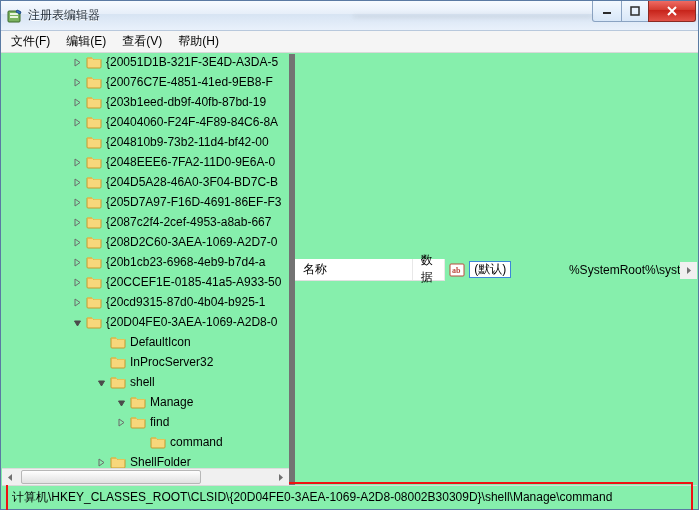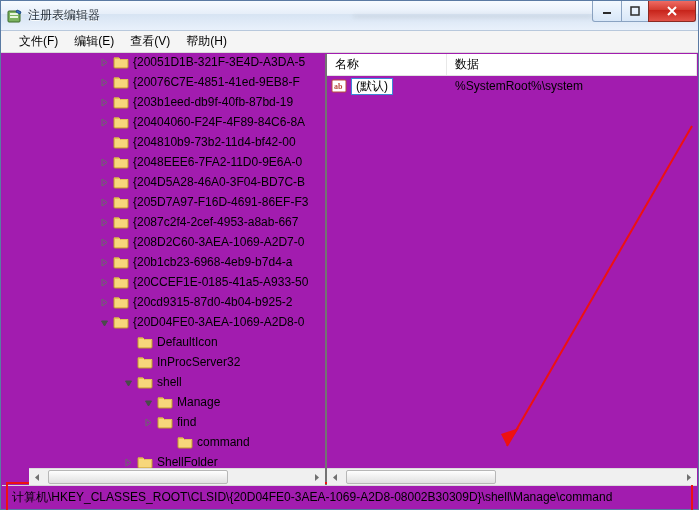--- a/index.html
+++ b/index.html
@@ -1,38 +1,38 @@
 <!DOCTYPE html>
 <html><head>
 <meta charset="utf-8">
 <style>
   * { box-sizing: border-box; }
   html, body { margin:0; padding:0; width:699px; height:510px; font-family: "Microsoft YaHei", "Segoe UI", Tahoma, sans-serif; font-size:12px; overflow:hidden; }
-  .window { position:relative; width:699px; height:510px; border:1px solid #5a7aa3; background:#a21caf; }
+  .window { position:relative; width:699px; height:510px; border:1px solid #5a7aa3; background:#86efac; }
   .titlebar { height:30px; display:flex; align-items:center;
     background:linear-gradient(to bottom,#f7fbff 0%,#e6eef9 45%,#d7e4f3 46%,#e9f1fb 100%);
     border-bottom:1px solid #b8c8dc; padding:0 2px 0 6px; }
   .titlebar .app-icon { width:16px; height:16px; margin-right:5px; }
   .titlebar .title { flex:1 1 auto; color:#1f2a36; text-shadow:0 1px 0 #fff; white-space:nowrap; overflow:hidden; }
   .winbtns { display:flex; height:100%; align-items:flex-start; }
   .winbtn { width:34px; height:21px; border:1px solid #8aa3c2; border-top:none; margin-left:-1px; display:flex; align-items:center; justify-content:center;
     background:linear-gradient(to bottom,#f3f9ff,#d8e7f8); }
   .winbtn.min { border-bottom-left-radius:3px; width:30px; }
   .winbtn.max { width:28px; }
   .winbtn.close { width:48px; background:linear-gradient(to bottom,#ef6b63,#d43b2f 45%,#c7231a 46%,#e25248); border-color:#8a2a23; border-bottom-right-radius:3px; border-bottom-left-radius:0; }
   .winbtn svg { display:block; }
   .blurred { color:#888; filter:blur(2px); opacity:.55; white-space:nowrap; margin-left:8px; font-size:12px; }
 
-  .menubar { height:22px; display:flex; align-items:center; background:#f5f5f5; border-bottom:1px solid #d9d9d9; padding-left:10px; gap:0; }
+  .menubar { height:22px; display:flex; align-items:center; background:#f5f5f5; border-bottom:1px solid #d9d9d9; padding-left:2px; gap:0; }
   .menubar .m { padding:3px 8px; cursor:default; }
 
   .client { position:absolute; left:1px; right:1px; top:53px; bottom:1px; display:flex; flex-direction:column; }
   .panes { flex:1 1 auto; display:flex; overflow:hidden; }
-  .left { width:298px; border-right:2px solid #737373; display:flex; flex-direction:column; overflow:hidden;margin-left:27px; }
-  .right { flex:1 1 auto; display:flex; flex-direction:column; overflow:hidden; }
+  .left { width:298px; border-right:6px solid #737373; display:flex; flex-direction:column; overflow:hidden; }
+  .right { flex:1 1 auto; display:flex; flex-direction:row; overflow:hidden;align-items:center; }
 
   .tree-scroll { flex:1 1 auto; overflow:hidden; position:relative; }
   .tree { position:absolute; left:0; top:-2px; width:360px; }
   .node { display:flex; align-items:center; height:20px; white-space:nowrap; }
   .tw { width:14px; height:14px; display:inline-flex; align-items:center; justify-content:center; margin-right:2px; }
   .tw svg { display:block; }
   .folder { width:16px; height:14px; margin-right:4px; }
   .node .lbl { }
   .ind { display:inline-block; }
 
@@ -266,21 +266,21 @@
                 <span class="ind" style="width:68px; position:relative;"></span>
                 <span class="tw">
                   <svg width="9" height="9" viewBox="0 0 9 9">
                     <path d="M2 1 L7 4.5 L2 8 z" fill="none" stroke="#6b6b6b"></path>
                   </svg>
                 </span>
                 <span class="folder"><svg width="16" height="14" viewBox="0 0 16 14">
                     <path d="M1 3 h5 l1.5 1.5 H15 V12 a1 1 0 0 1 -1 1 H2 a1 1 0 0 1 -1 -1 z" fill="#f7d77b" stroke="#c49a2e"></path>
                     <path d="M1 3 h5 l1.5 1.5 H15" fill="none" stroke="#e7c255"></path>
                   </svg></span>
-                <span class="lbl">{20cd9315-87d0-4b04-b925-2</span>
+                <span class="lbl">{20cd9315-87d0-4b04-b925-1</span>
               </div>
               <div class="node">
                 <span class="ind" style="width:68px; position:relative;"></span>
                 <span class="tw">
                   <svg width="9" height="9" viewBox="0 0 9 9">
                     <path d="M1.5 3 L7.5 3 L4.5 8 z" fill="#4b4b4b" stroke="#4b4b4b"></path>
                   </svg>
                 </span>
                 <span class="folder"><svg width="16" height="14" viewBox="0 0 16 14">
                     <path d="M1 3 h5 l1.5 1.5 H15 V12 a1 1 0 0 1 -1 1 H2 a1 1 0 0 1 -1 -1 z" fill="#f7d77b" stroke="#c49a2e"></path>

